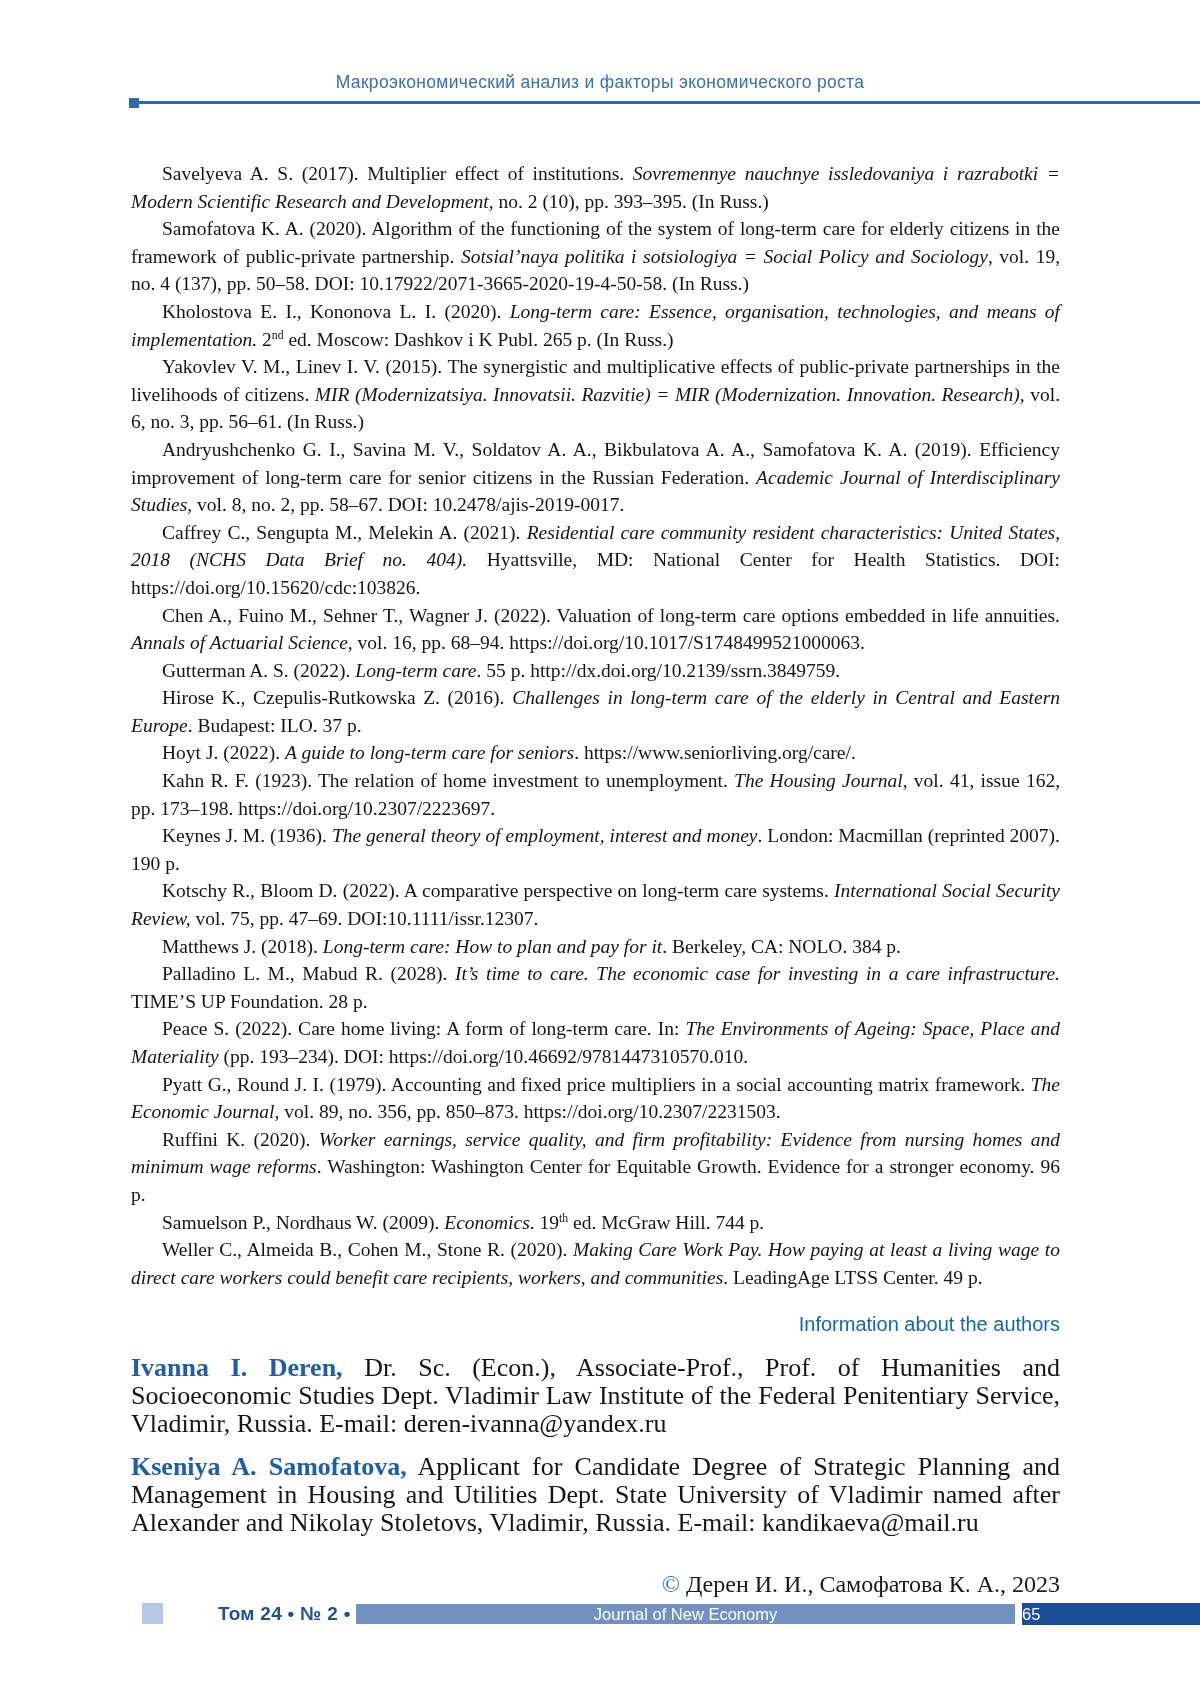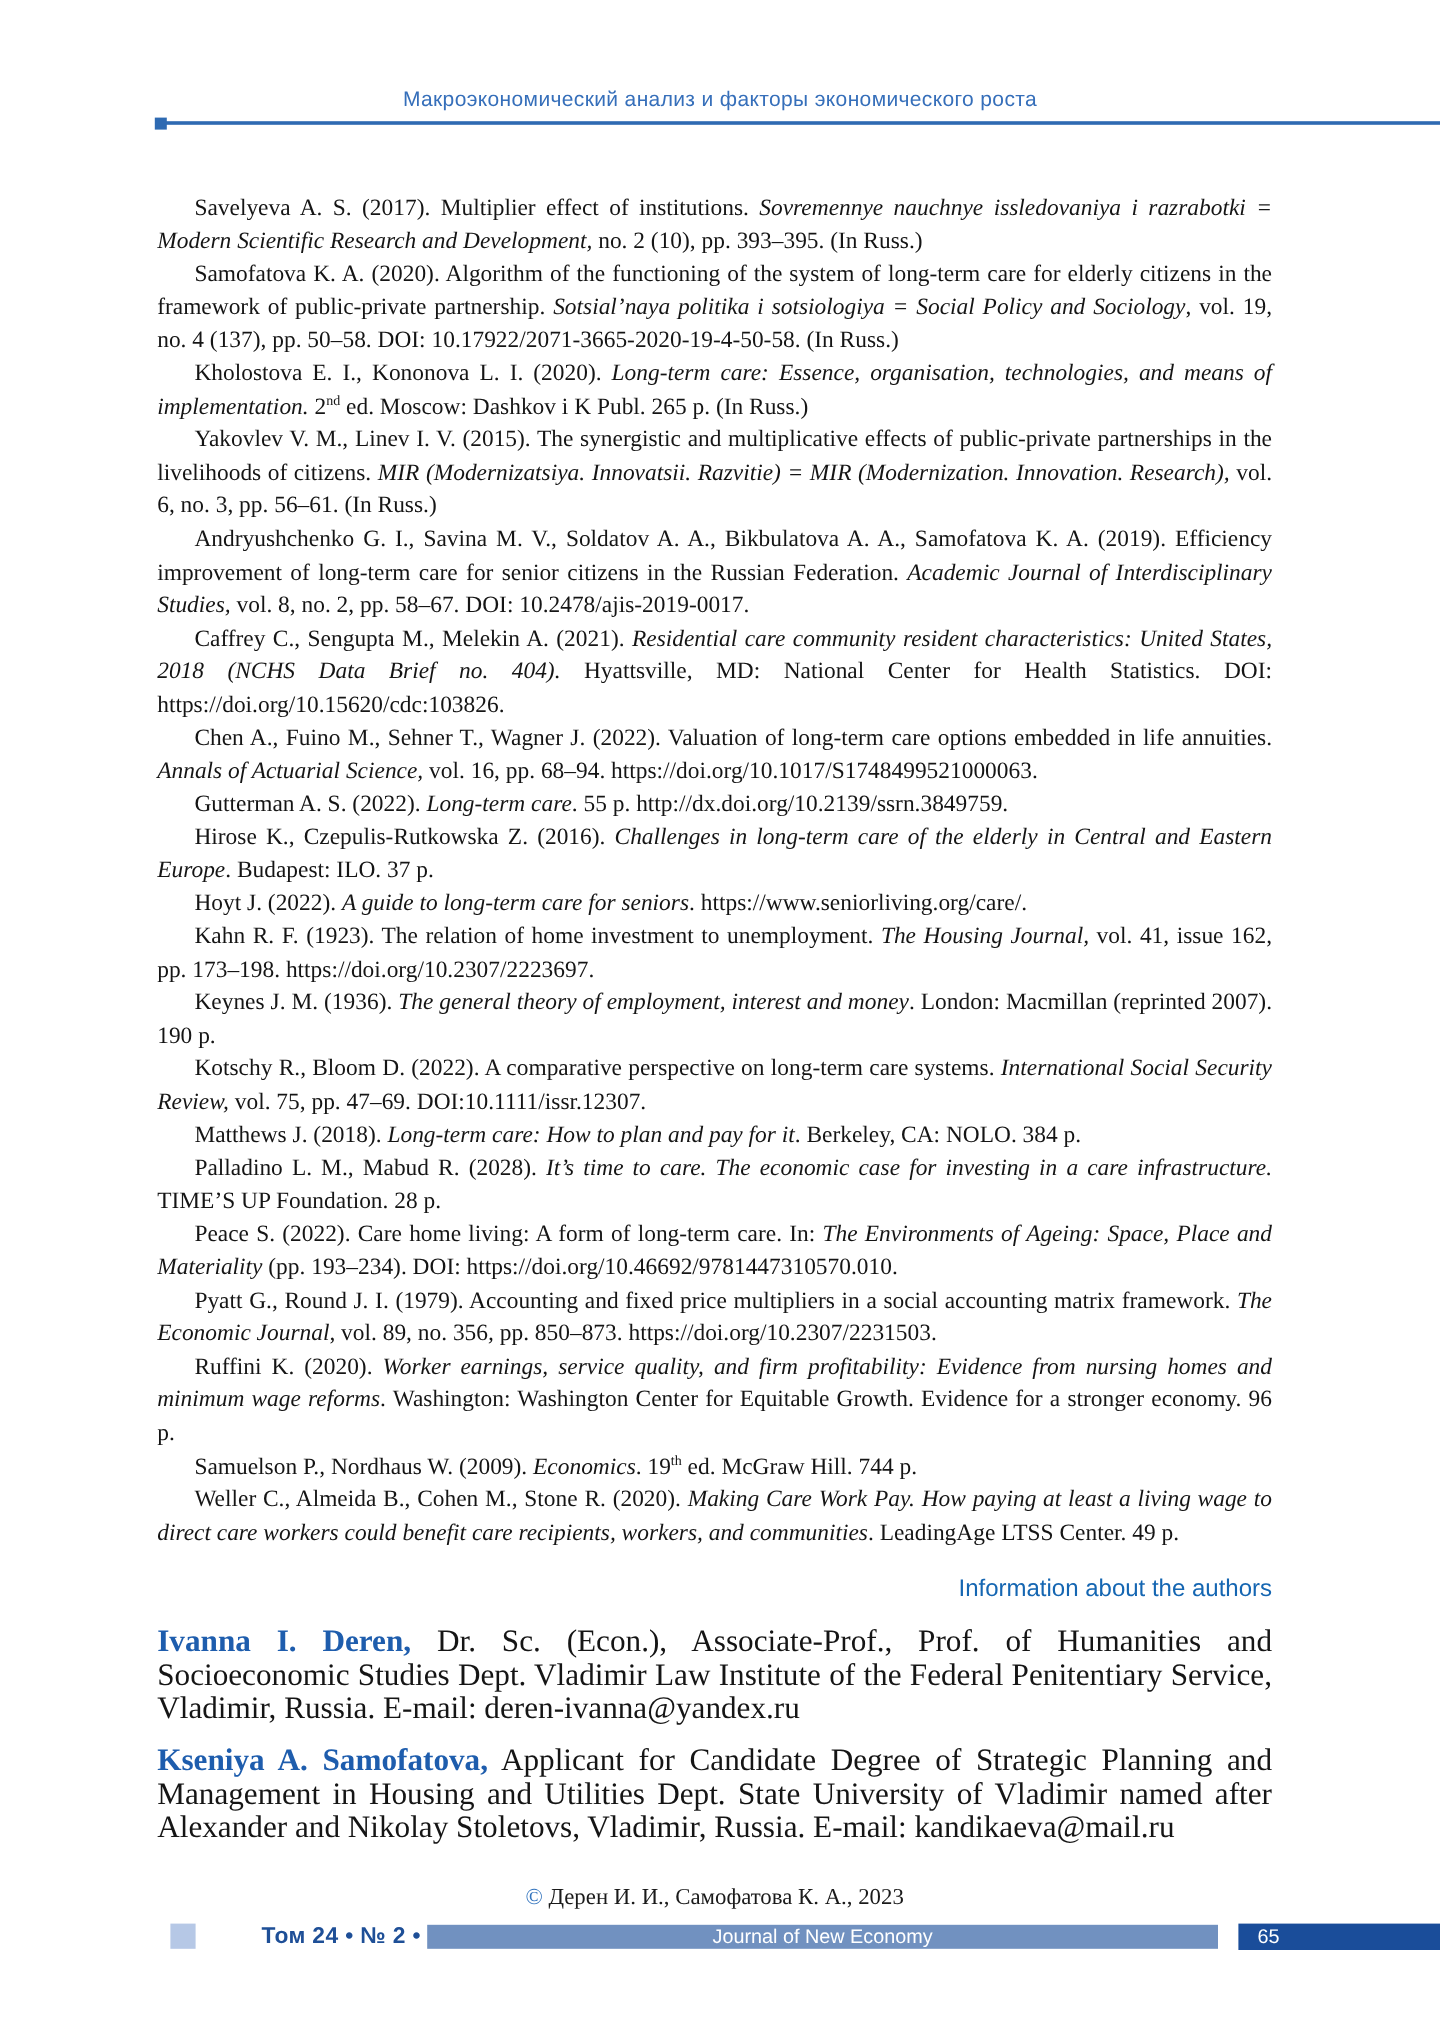--- a/index.html
+++ b/index.html
@@ -63,22 +63,22 @@
   }
   p.author {
     margin: 0 0 15px 0;
     text-align: justify;
     font-size: 26px;
     line-height: 28px;
   }
   .author-name { color: #1e5dad; font-weight: bold; }
   .copyright {
     margin-top: 34px;
-    text-align: center;
-    font-size: 19px;
+    text-align: right;
+    font-size: 24px;
     color: #1a1a1a;
   }
   .copy-symbol { color: #3173bd; }
   
   .page-footer { position: absolute; left: 0; right: 0; top: 1602px; height: 26px; }
   .footer-square {
     position: absolute;
     left: 142px; top: 1px;
     width: 21px; height: 21px;
     background: #b6c8e6;
@@ -107,22 +107,20 @@
   }
   .footer-page {
     position: absolute;
     left: 1022px; right: 0; top: 1px;
     height: 22px;
     background: #1a4d9a;
     color: #ffffff;
     font-family: "Liberation Sans", sans-serif;
     font-size: 16.5px;
     line-height: 22px;
-    padding-left: 16px;
-    margin-left: 10px;
   }
 </style>
 </head>
 <body>
 
 <div class="page">
 
   <header class="page-header">
     <div class="section-title">Макроэкономический анализ и факторы экономического роста</div>
     <div class="header-rule">

